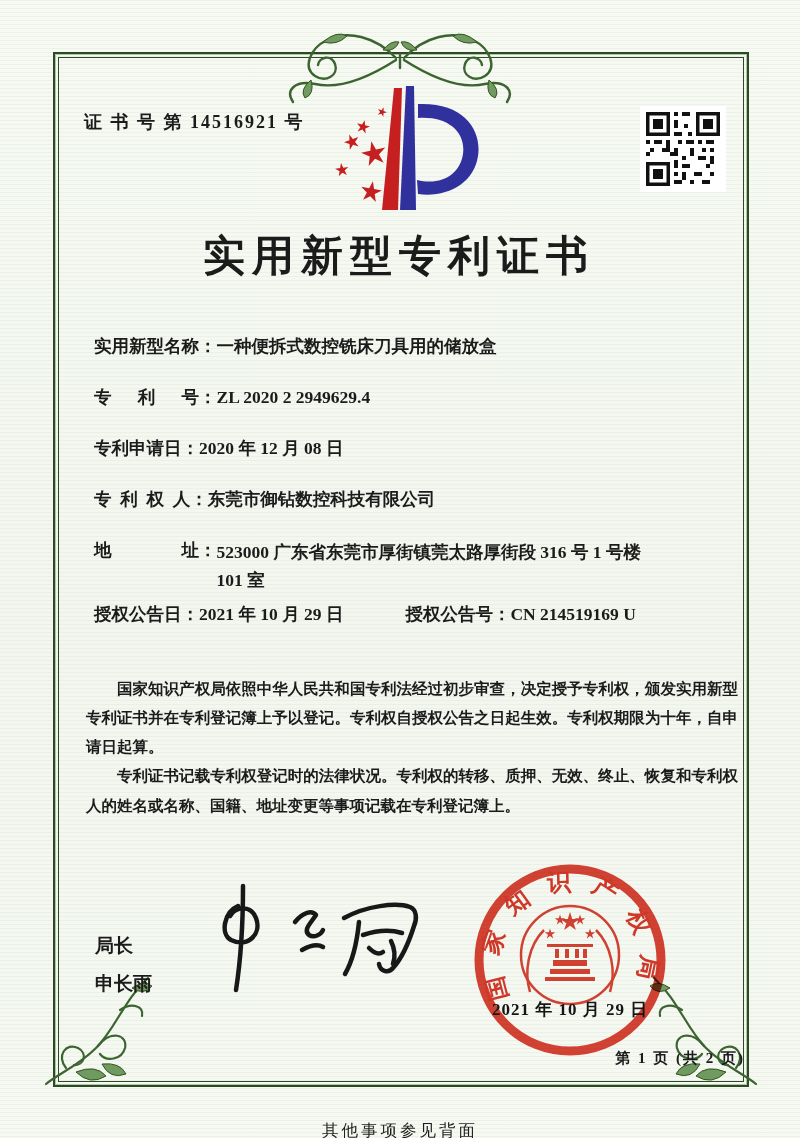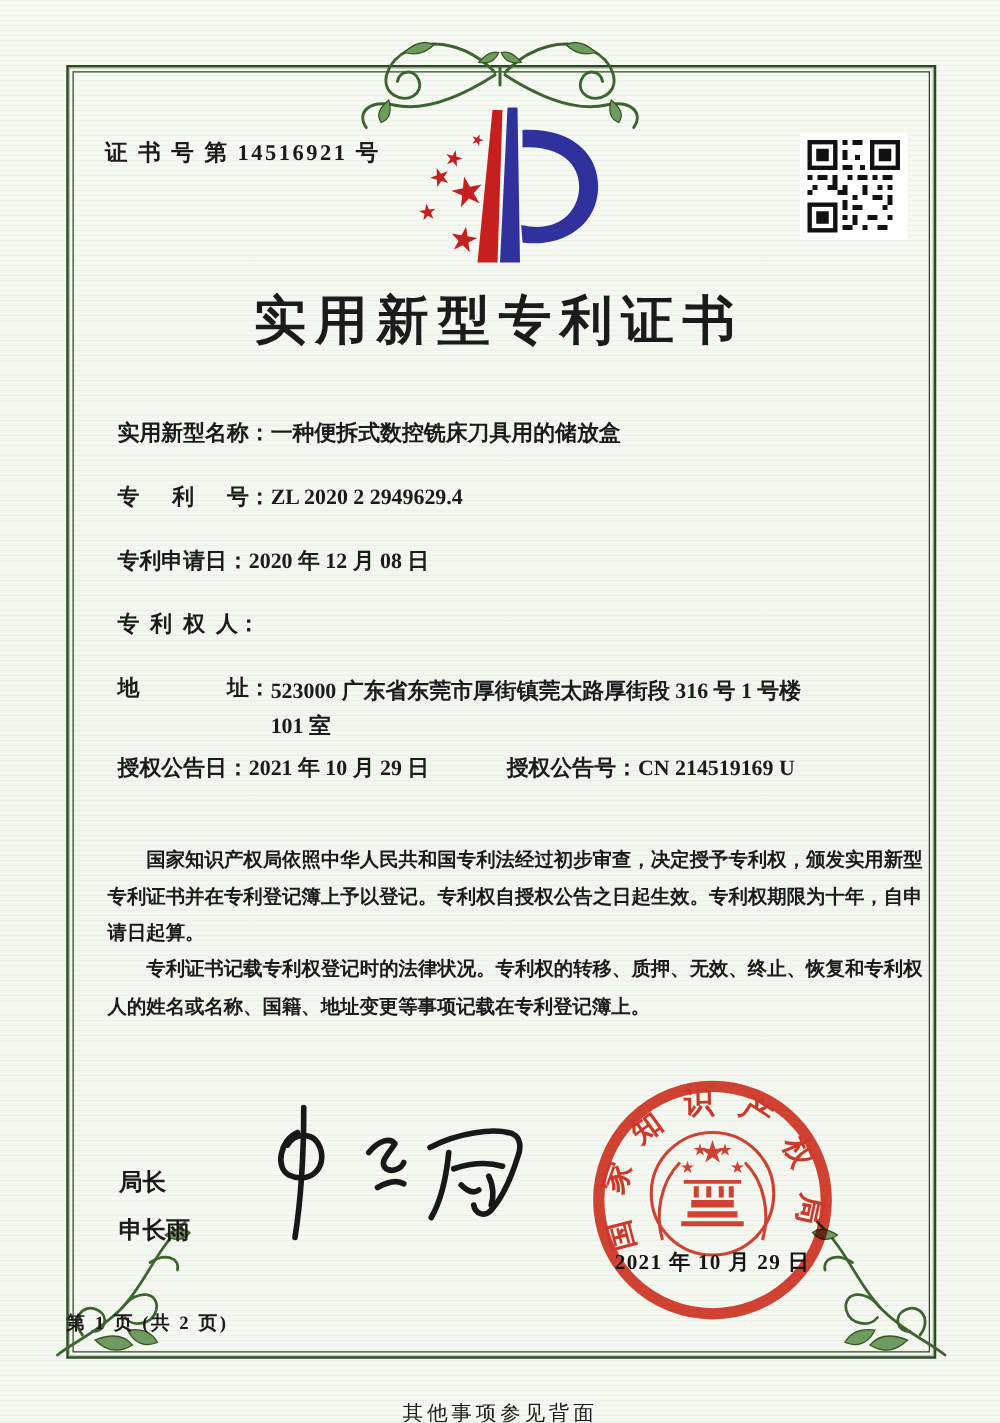--- a/index.html
+++ b/index.html
@@ -42,21 +42,21 @@
   .body-text p{margin:0;text-indent:2em;}
   
   .sig-title{position:absolute;left:95px;top:933px;font-size:19px;font-weight:600;}
   .sig-name{position:absolute;left:95px;top:971px;font-size:19px;font-weight:600;}
   .signature-svg{position:absolute;left:198px;top:878px;width:238px;height:128px;}
   
   .seal{position:absolute;left:470px;top:860px;width:200px;height:200px;mix-blend-mode:multiply;}
   .seal-date{position:absolute;left:470px;top:998px;width:200px;text-align:center;
     font-size:17px;font-weight:700;color:#151515;letter-spacing:1px;}
   
-  .page-no{position:absolute;left:53px;top:1049px;width:692px;text-align:left;
+  .page-no{position:absolute;left:53px;top:1049px;width:692px;text-align:right;
     font-size:15px;font-weight:600;letter-spacing:2px;}
   .back-note{position:absolute;left:0;top:1120px;width:800px;text-align:center;
     font-size:16.5px;font-weight:500;letter-spacing:3px;}
 </style>
 </head>
 <body>
 
 <div class="paper">
 
   <div class="frame">
@@ -189,20 +189,21 @@
     <div class="field-row">
       <span class="field-label">专　 利　 号：</span>
       <span class="field-value">ZL 2020 2 2949629.4</span>
     </div>
     <div class="field-row">
       <span class="field-label">专利申请日：</span>
       <span class="field-value">2020 年 12 月 08 日</span>
     </div>
     <div class="field-row">
       <span class="field-label">专 利 权 人：</span>
+      <span class="field-value">东莞市御钻数控科技有限公司</span>
     </div>
     <div class="field-row address">
       <span class="field-label">地　　　　址：</span>
       <span class="field-value">523000 广东省东莞市厚街镇莞太路厚街段 316 号 1 号楼 101 室</span>
     </div>
     <div class="grant-row">
       <span class="grant-pair">
         <span class="field-label">授权公告日：</span>
         <span class="field-value">2021 年 10 月 29 日</span>
       </span>

